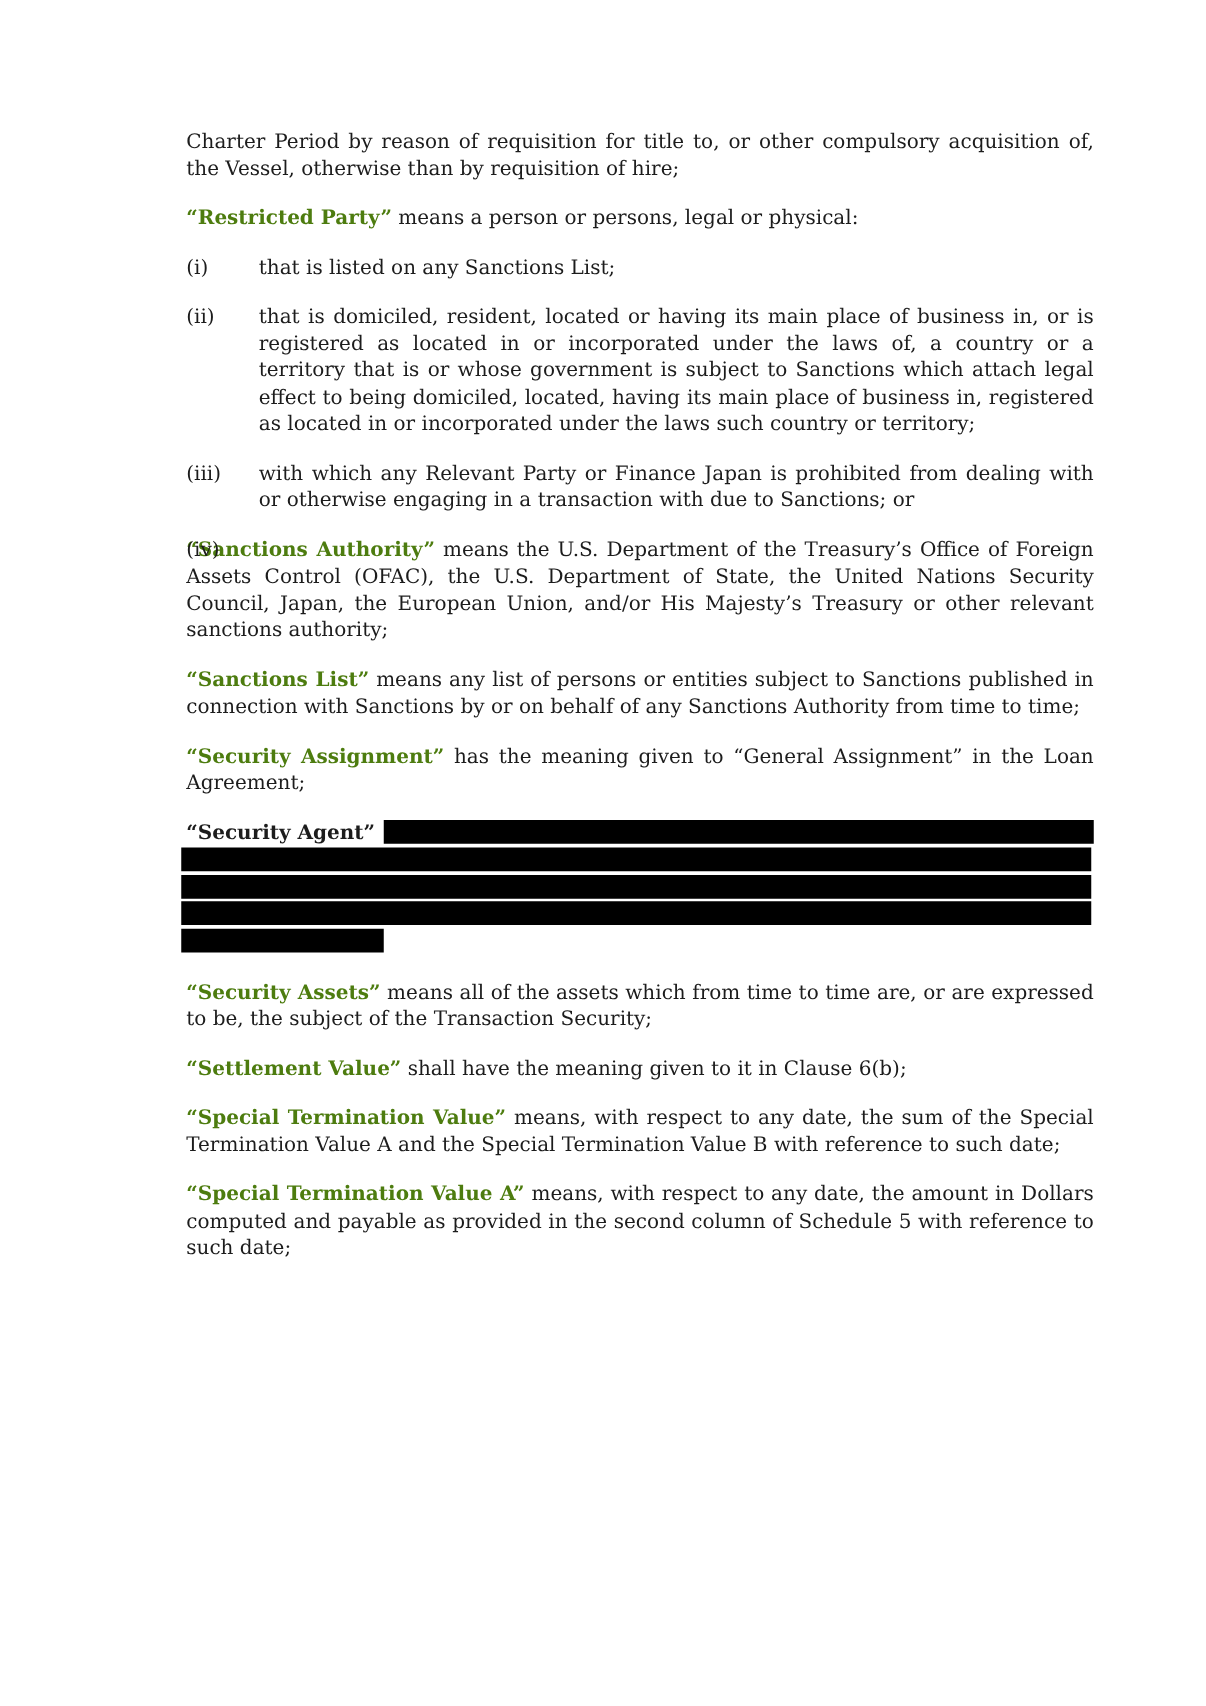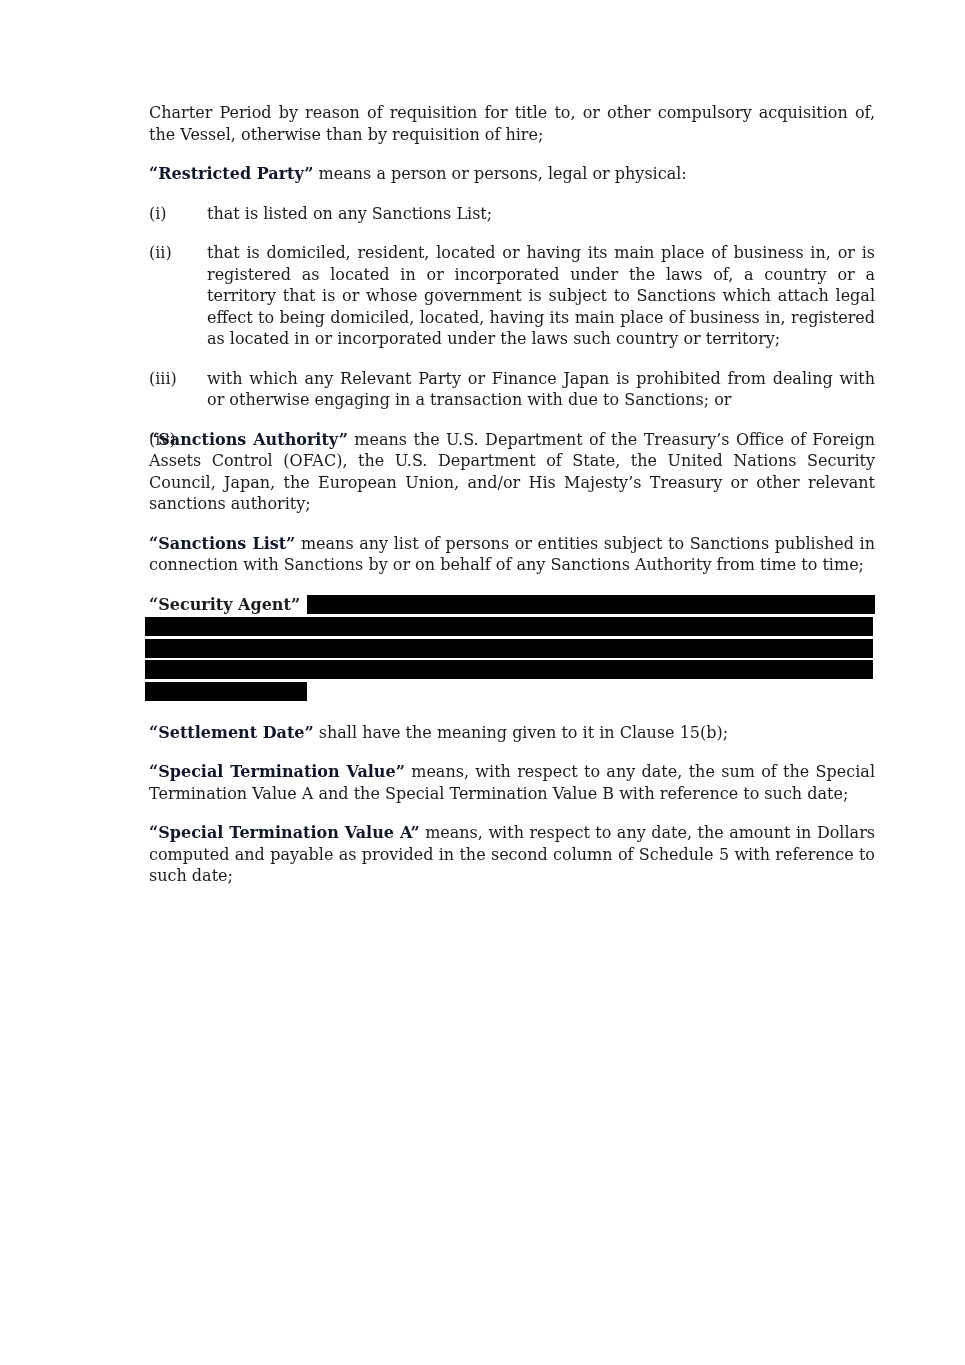--- a/index.html
+++ b/index.html
@@ -23,21 +23,21 @@
     left: 149px;
     top: 102px;
     width: 726px;
   }
   .para {
     margin: 0 0 18px 0;
     text-align: justify;
   }
   .para strong {
     font-weight: bold;
-    color: #0f172a;
+    color: #4d7c0f;
   }
   .list {
     position: relative;
     padding-left: 58px;
   }
   .list .marker {
     position: absolute;
     left: 0;
     top: 0;
   }
@@ -98,35 +98,37 @@
 
     <p class="para list"><span class="marker">(iii)</span><span>with which any Relevant Party or Finance Japan is prohibited from dealing with or otherwise engaging in a transaction with due to Sanctions; or</span></p>
 
     <p class="para list"><span class="marker">(iv)</span></p>
 
 
     <p class="para"><strong>“Sanctions Authority”</strong><span> means the U.S. Department of the Treasury’s Office of Foreign Assets Control (OFAC), the U.S. Department of State, the United Nations Security Council, Japan, the European Union, and/or His Majesty’s Treasury or other relevant sanctions authority;</span></p>
 
     <p class="para"><strong>“Sanctions List”</strong><span> means any list of persons or entities subject to Sanctions published in connection with Sanctions by or on behalf of any Sanctions Authority from time to time;</span></p>
 
+    <p class="para"><strong>“Security Assignment”</strong><span> has the meaning given to “General Assignment” in the Loan Agreement;</span></p>
 
 
     <div class="redacted-block">
       <div class="red-line1">
         <strong>“Security Agent”</strong>
         <div class="bar bar-inline"></div>
       </div>
       <div class="bar bar-full"></div>
       <div class="bar bar-full"></div>
       <div class="bar bar-full"></div>
       <div class="bar bar-short"></div>
     </div>
 
+    <p class="para"><strong>“Security Assets”</strong><span> means all of the assets which from time to time are, or are expressed to be, the subject of the Transaction Security;</span></p>
 
-    <p class="para"><strong>“Settlement Date”</strong><span> shall have the meaning given to it in Clause 15(b);</span></p>
+    <p class="para"><strong>“Settlement Value”</strong><span> shall have the meaning given to it in Clause 6(b);</span></p>
 
     <p class="para"><strong>“Special Termination Value”</strong><span> means, with respect to any date, the sum of the Special Termination Value A and the Special Termination Value B with reference to such date;</span></p>
 
     <p class="para"><strong>“Special Termination Value A”</strong><span> means, with respect to any date, the amount in Dollars computed and payable as provided in the second column of Schedule 5 with reference to such date;</span></p>
 
   </div>
 
   <div class="pageno">19</div>
 </div>
 

